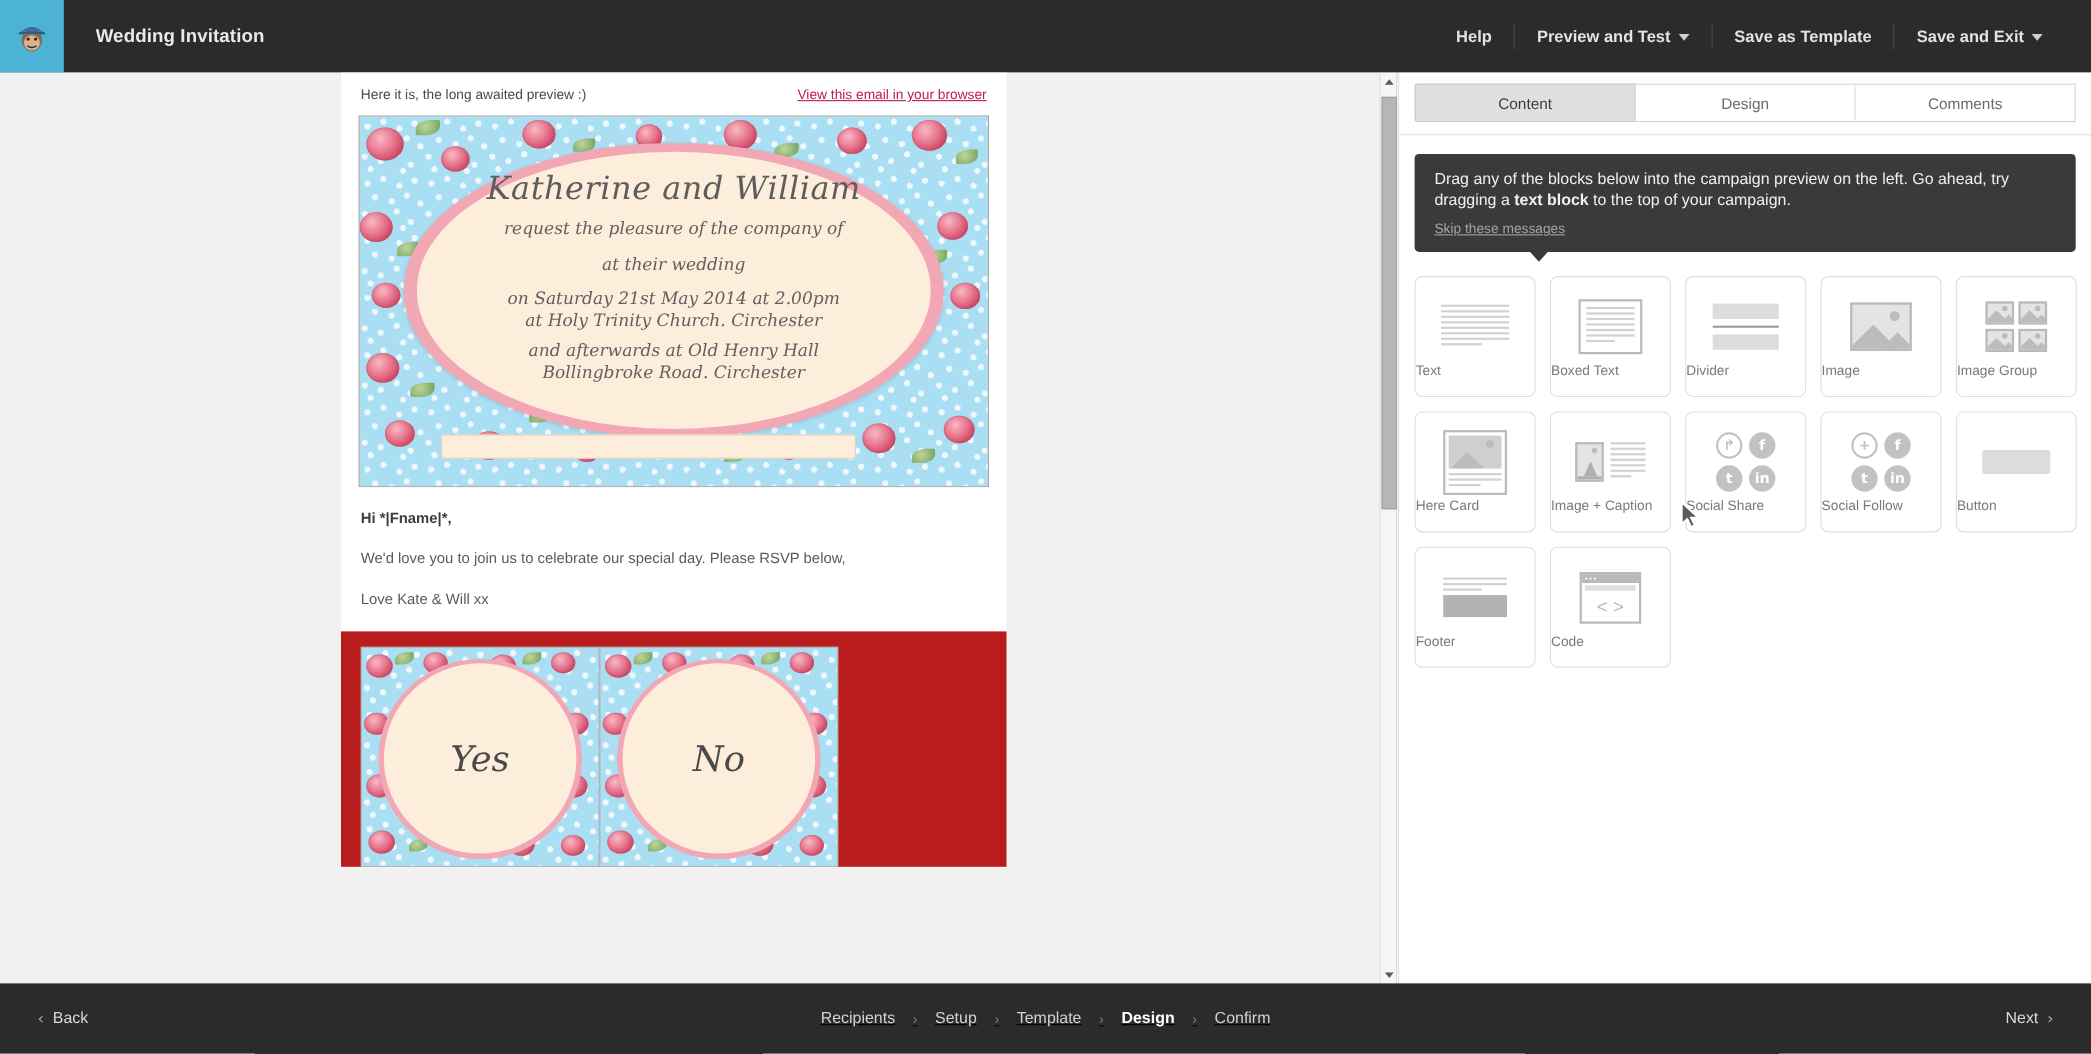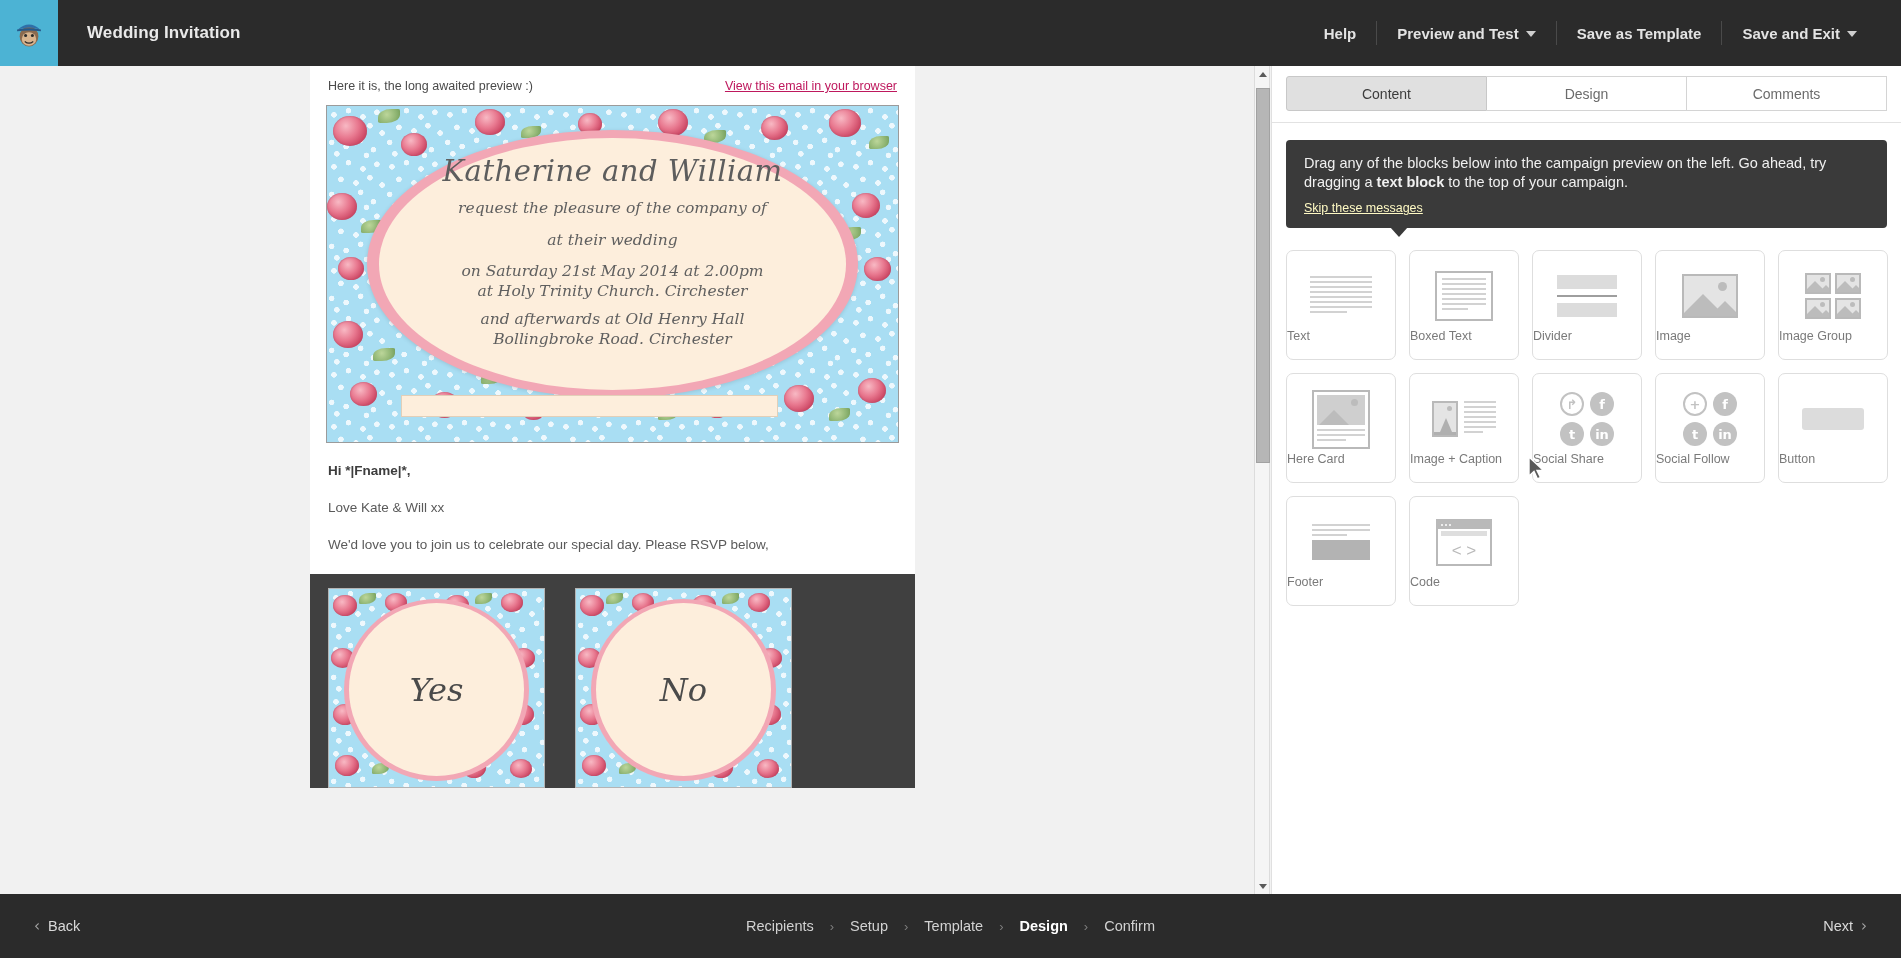--- a/index.html
+++ b/index.html
@@ -125,21 +125,21 @@
   .inv-gap-sm { height: 7px; }
   .inv-ribbon {
     position: absolute; left: 13%; bottom: 7.5%; width: 66%; height: 22px;
     background: #fdeedc; border: 1px solid #e2cfb8;
   }
   .body-text {
     padding: 20px 18px 0 18px; background: #fff;
   }
   .greeting { font-size: 13.5px; color: #3d3d3d; font-weight: bold; margin-bottom: 22px; }
   .para { font-size: 13.5px; color: #5a5a5a; margin-bottom: 22px; }
-  .rsvp-row { display: flex; gap: 30px; padding: 14px 18px 0 18px; background: #404040; }
+  .rsvp-row { display: flex; padding: 14px 18px 0 18px; background: #b91c1c; }
   .rsvp-card {
     width: 217px; height: 200px; border: 1px solid #b4b4b4; padding: 0;
     position: relative; overflow: hidden; background: #a9def3;
   }
   .rsvp-circle-outer {
     position: absolute; left: 7%; top: 5%; width: 86%; height: 92%;
     border-radius: 50%; background: #f2a7b5;
   }
   .rsvp-circle-inner {
     position: absolute; left: 2.5%; top: 2.5%; width: 95%; height: 95%;
@@ -196,21 +196,21 @@
   }
   .tooltip-wrap { padding: 17px 14px 0 14px; position: relative; }
   .tooltip {
     background: #3a3a3a; border-radius: 4px; padding: 14px 18px 12px 18px;
     color: #f0f0f0;
   }
   .tt-text { font-size: 14.5px; line-height: 1.32; }
   .tt-text b { font-weight: bold; }
   .tt-skip {
     display: inline-block; margin-top: 9px; font-size: 12.5px;
-    color: #fef9c3; text-decoration: underline; cursor: pointer;
+    color: #a3a3a3; text-decoration: underline; cursor: pointer;
   }
   .tt-arrow {
     position: absolute; left: 118px; bottom: -9px; width: 0; height: 0;
     border-left: 9px solid transparent; border-right: 9px solid transparent;
     border-top: 10px solid #3a3a3a;
   }
   .block-grid {
     display: flex; flex-wrap: wrap; gap: 13px;
     padding: 22px 14px 0 14px; width: 630px;
   }
@@ -299,21 +299,21 @@
     color: #d9d9d9; font-size: 14.5px; display: flex; align-items: center;
     gap: 8px; cursor: pointer;
   }
   .bb-back { margin-left: 34px; }
   .bb-next { margin-right: 34px; margin-left: auto; }
   .chev {
     color: #a5a5a5; font-size: 15px; font-family: "DejaVu Sans", sans-serif;
   }
   .steps {
     position: absolute; left: 50%; transform: translateX(-50%);
-    display: flex; align-items: flex-end; gap: 16px;
+    display: flex; align-items: flex-end; gap: 16px; text-decoration: underline;
   }
   .step { color: #d2d2d2; font-size: 14.5px; cursor: pointer; }
   .step.active { color: #ffffff; font-weight: bold; }
   .step-sep { color: #7d7d7d; font-size: 13px; }
 </style>
 </head>
 <body>
 
 <div id="app">
 
@@ -410,22 +410,22 @@
               <div class="inv-line">and afterwards at Old Henry Hall</div>
               <div class="inv-line">Bollingbroke Road. Circhester</div>
             </div>
           </div>
           <div class="inv-ribbon"></div>
         </div>
       </div>
 
       <div class="body-text">
         <div class="greeting">Hi *|Fname|*,</div>
+        <div class="para">We'd love you to join us to celebrate our special day. Please RSVP below,</div>
         <div class="para">Love Kate &amp; Will xx</div>
-        <div class="para">We'd love you to join us to celebrate our special day. Please RSVP below,</div>
       </div>
 
       <div class="rsvp-row">
         <div class="rsvp-card">
           <div class="floral"></div>
           <div class="roses">
             <div class="rose" style="left:2%;top:3%;width:24px;height:21px;"></div>
             <div class="leaf" style="left:14%;top:2%;width:17px;height:11px;"></div>
             <div class="rose" style="left:26%;top:2%;width:22px;height:19px;"></div>
             <div class="rose" style="left:54%;top:3%;width:24px;height:21px;"></div>

